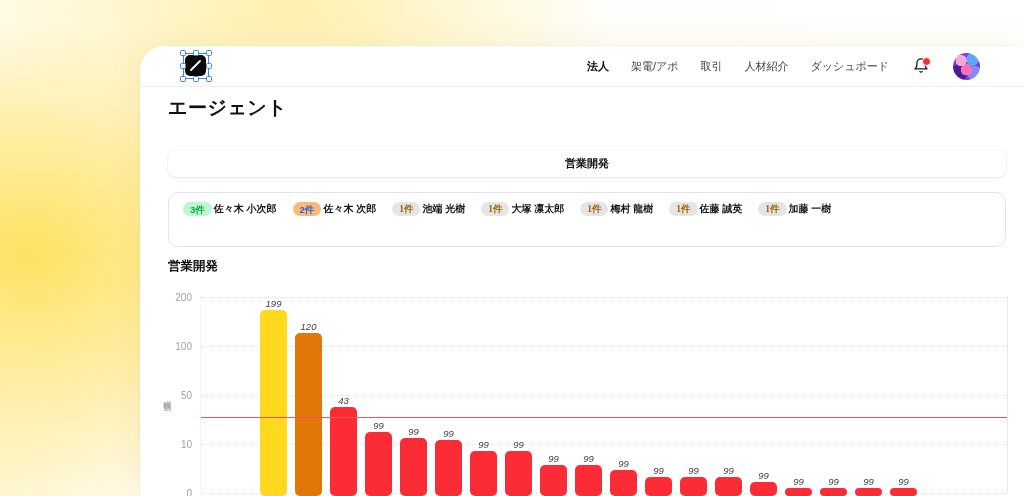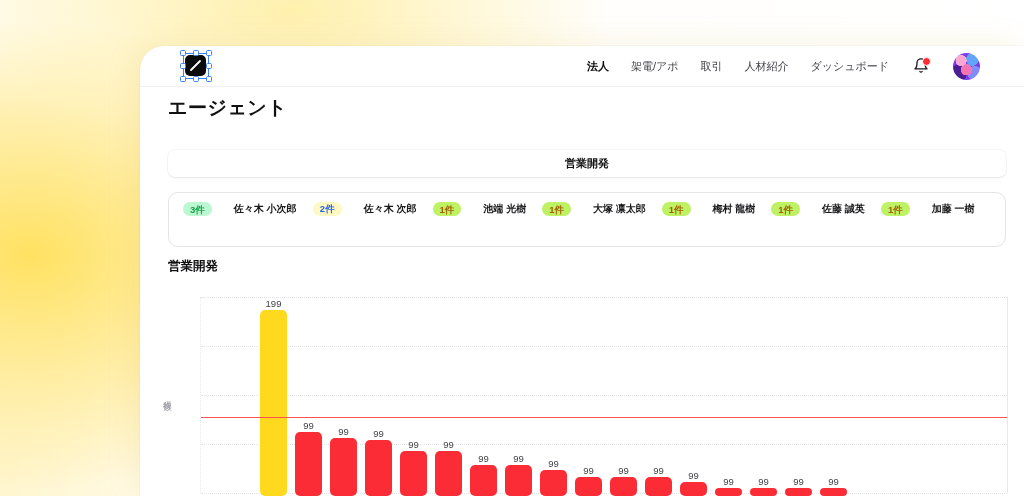--- a/index.html
+++ b/index.html
@@ -43,37 +43,37 @@
   
   .page-title{position:absolute;left:28px;top:49px;font-size:19px;font-weight:800;color:#101012;letter-spacing:.5px;}
   
   .tab-bar{position:absolute;left:28px;top:104px;width:838px;height:27px;background:#F4F4F5;border-radius:8px;display:flex;padding:0;box-sizing:border-box;}
   .tab{flex:1;display:flex;align-items:center;justify-content:center;font-size:11px;color:#52525B;border-radius:7px;cursor:pointer;}
   .tab.active{background:#FFFFFF;color:#111113;font-weight:bold;box-shadow:0 1px 2px rgba(0,0,0,.07), 0 0 0 1px rgba(0,0,0,.03);}
   
   .appo{position:absolute;left:28px;top:146px;width:838px;height:55px;border:1px solid #E4E4E7;border-radius:10px;box-sizing:border-box;padding:9px 14px;}
   .appo-title{font-size:11px;font-weight:bold;color:#18181B;margin-bottom:7px;}
   .appo-list{display:flex;align-items:center;gap:16px;}
-  .person{display:flex;align-items:center;gap:22px;}
+  .person{display:flex;align-items:center;gap:2px;}
   .badge{font-size:9.5px;font-weight:bold;border-radius:999px;padding:1.5px 7px;line-height:1.2;}
   .badge-green{background:#BBF7D0;color:#16A34A;}
-  .badge-blue{background:#fef9c3;color:#2563EB;font-family:Liberation Mono, monospace;}
-  .badge-yellow{background:#bef264;color:#A16207;}
+  .badge-blue{background:#fdba74;color:#2563EB;}
+  .badge-yellow{background:#e5e5e5;color:#A16207;font-family:Liberation Serif, serif;}
   .pname{font-size:10px;font-weight:bold;color:#18181B;white-space:nowrap;}
   
   .chart-title{position:absolute;left:28px;top:212px;font-size:12.5px;font-weight:800;color:#101012;}
   .plot{position:absolute;left:60px;top:251px;width:806px;height:196px;border-right:1px solid #E8E8EA;border-left:1px dotted #EAEAEC;}
   .gridline{position:absolute;left:0;right:0;height:0;border-top:1px dotted #E4E4E7;}
   .y-axis{position:absolute;left:14px;top:251px;width:42px;height:196px;}
   .y-tick{position:absolute;right:4px;width:38px;text-align:right;font-size:10px;color:#A1A1AA;}
   .y-title{position:absolute;left:22px;top:251px;width:12px;height:196px;display:flex;align-items:center;justify-content:center;}
   .y-title span{writing-mode:vertical-rl;font-size:8.5px;color:#A1A1AA;letter-spacing:1px;}
   .bars{position:absolute;left:60px;bottom:0;display:flex;align-items:flex-end;gap:8px;}
   .bar-wrap{width:27px;display:flex;flex-direction:column;align-items:center;justify-content:flex-end;}
-  .bar-label{font-size:9.5px;color:#3F3F46;margin-bottom:2px;line-height:1;}
+  .bar-label{font-size:9.5px;color:#3F3F46;margin-bottom:2px;line-height:1;font-style:italic;}
   .bar{width:27px;border-radius:5px;}
   .bar.gold{background:#FFD91E;}
   .bar.silver{background:#D4D4D6;}
   .bar.bronze{background:#E07706;}
   .bar.red{background:#FB2C36;}
   .target-line{position:absolute;left:0;right:0;height:0;border-top:1.4px solid #FA5252;z-index:5;}
 </style>
 </head>
 <body>
 
@@ -151,36 +151,51 @@
           <span class="pname">加藤 一樹</span>
         </span>
       </div>
   </div>
 
   <div class="chart-title">営業開発</div>
 
   <div class="y-title">
       <span>獲得数</span>
     </div>
+  <div class="y-axis">
+      <div class="y-tick" style="top: -5px;">200</div>
+      <div class="y-tick" style="top: 44px;">100</div>
+      <div class="y-tick" style="top: 93px;">50</div>
+      <div class="y-tick" style="top: 142px;">10</div>
+      <div class="y-tick" style="top: 191px;">0</div>
+    </div>
 
   <div class="plot">
 
     <div class="target-line" style="top: 120px; border-top-color: rgb(250, 82, 82);"></div>
   <div class="gridline" style="top: 0px;"></div>
       <div class="gridline" style="top: 49px;"></div>
       <div class="gridline" style="top: 98px;"></div>
       <div class="gridline" style="top: 147px;"></div>
       <div class="gridline" style="top: 196px;"></div>
     </div>
   <div class="bars" style="left: 120px;">
       <div class="bar-wrap">
         <div class="bar-label">199</div>
         <div class="bar gold" style="height: 186px;"></div>
       </div>
       <div class="bar-wrap">
+        <div class="bar-label">120</div>
+        <div class="bar bronze" style="height: 163px;"></div>
+      </div>
+      <div class="bar-wrap">
+        <div class="bar-label">43</div>
+        <div class="bar red" style="height: 89px;"></div>
+      </div>
+      <div class="bar-wrap">
         <div class="bar-label">99</div>
         <div class="bar red" style="height: 64px;"></div>
       </div>
       <div class="bar-wrap">
         <div class="bar-label">99</div>
         <div class="bar red" style="height: 58px;"></div>
       </div>
       <div class="bar-wrap">
         <div class="bar-label">99</div>
         <div class="bar red" style="height: 56px;"></div>

